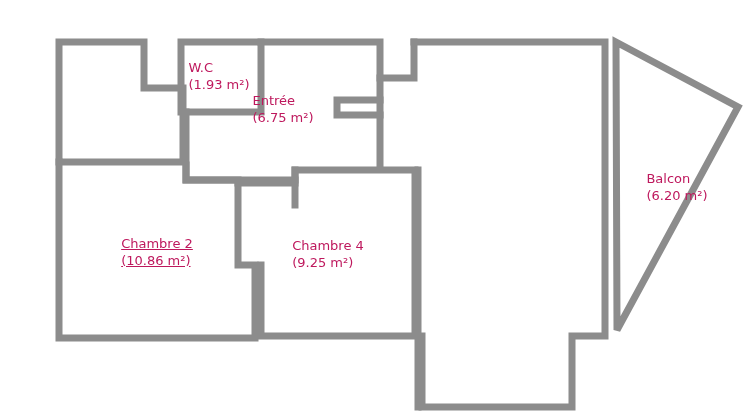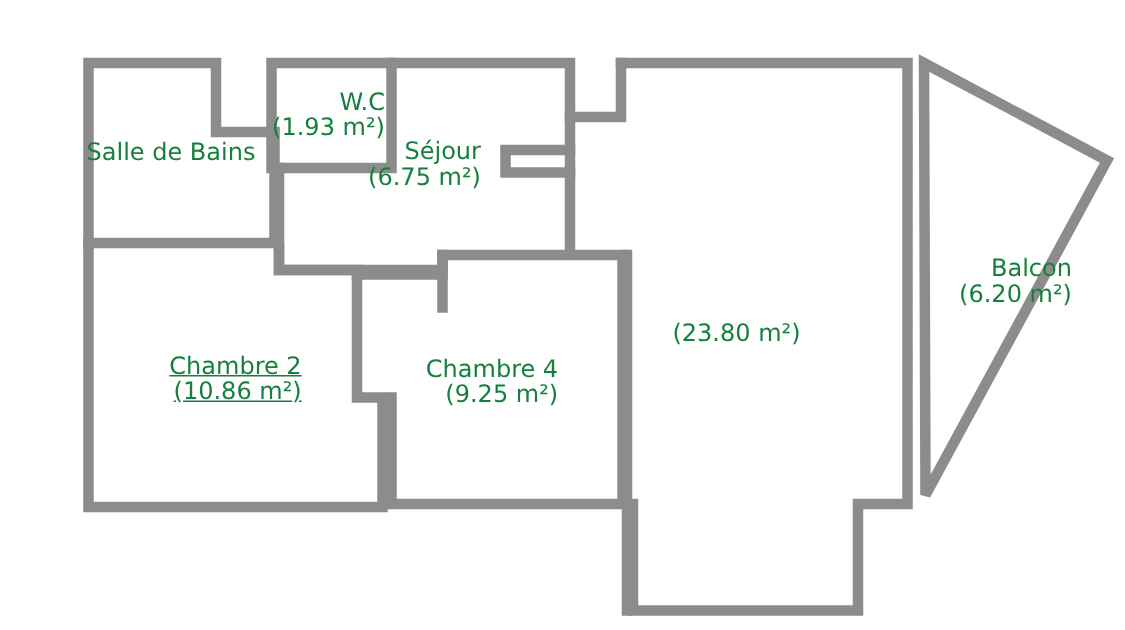--- a/index.html
+++ b/index.html
@@ -2,23 +2,23 @@
 <html><head>
   <meta charset="utf-8">
   <style>
     html, body { margin: 0; padding: 0; background: #ffffff; }
     body { width: 750px; height: 420px; position: relative; overflow: hidden; }
     #plan { position: absolute; left: 0; top: 0; }
     .wall { fill: none; stroke: #8c8c8c; stroke-width: 7; stroke-linejoin: miter; stroke-linecap: square; }
     .room-label {
       position: absolute;
       font-family: "DejaVu Sans", sans-serif;
-      font-size: 16px;
-      color: #15803d;
-      text-align: right;
+      font-size: 13px;
+      color: #be185d;
+      text-align: left;
       line-height: 17px;
       transform: translate(-50%, -50%);
       white-space: nowrap;
     }
     .room-label span { display: block; }
   </style>
 </head>
 <body>
 
 <svg id="plan" width="750" height="420" viewBox="0 0 750 420">
@@ -39,37 +39,35 @@
   <polyline class="wall" points="238,183 295,183 295,170 415,170 415,336 261,336 261,265"></polyline>
   <line class="wall" x1="295" y1="170" x2="295" y2="205"></line>
 
   <polyline class="wall" points="414,42 605,42 605,336 572,336 572,407 422,407 422,336"></polyline>
   <line class="wall" x1="418" y1="170" x2="418" y2="407"></line>
 
   <polygon class="wall" points="616,42 738,107 617,330"></polygon>
 </svg>
 
 <div class="room-label" style="left:114px; top:101px;">
-  <span>Salle de Bains</span>
 </div>
 <div class="room-label" style="left:219px; top:76px;">
   <span>W.C</span>
   <span>(1.93 m²)</span>
 </div>
 <div class="room-label" style="left:283px; top:109px;">
-  <span>Séjour</span>
+  <span>Entrée</span>
   <span>(6.75 m²)</span>
 </div>
 <div class="room-label" style="left:157px; top:252px;text-decoration:underline;">
   <span>Chambre  2</span>
   <span>(10.86 m²)</span>
 </div>
 <div class="room-label" style="left:328px; top:254px;">
   <span>Chambre  4</span>
   <span>(9.25 m²)</span>
 </div>
 <div class="room-label" style="left:491px; top:222px;">
-  <span>(23.80 m²)</span>
 </div>
 <div class="room-label" style="left:677px; top:187px;">
   <span>Balcon</span>
   <span>(6.20 m²)</span>
 </div>
 
 </body></html>

